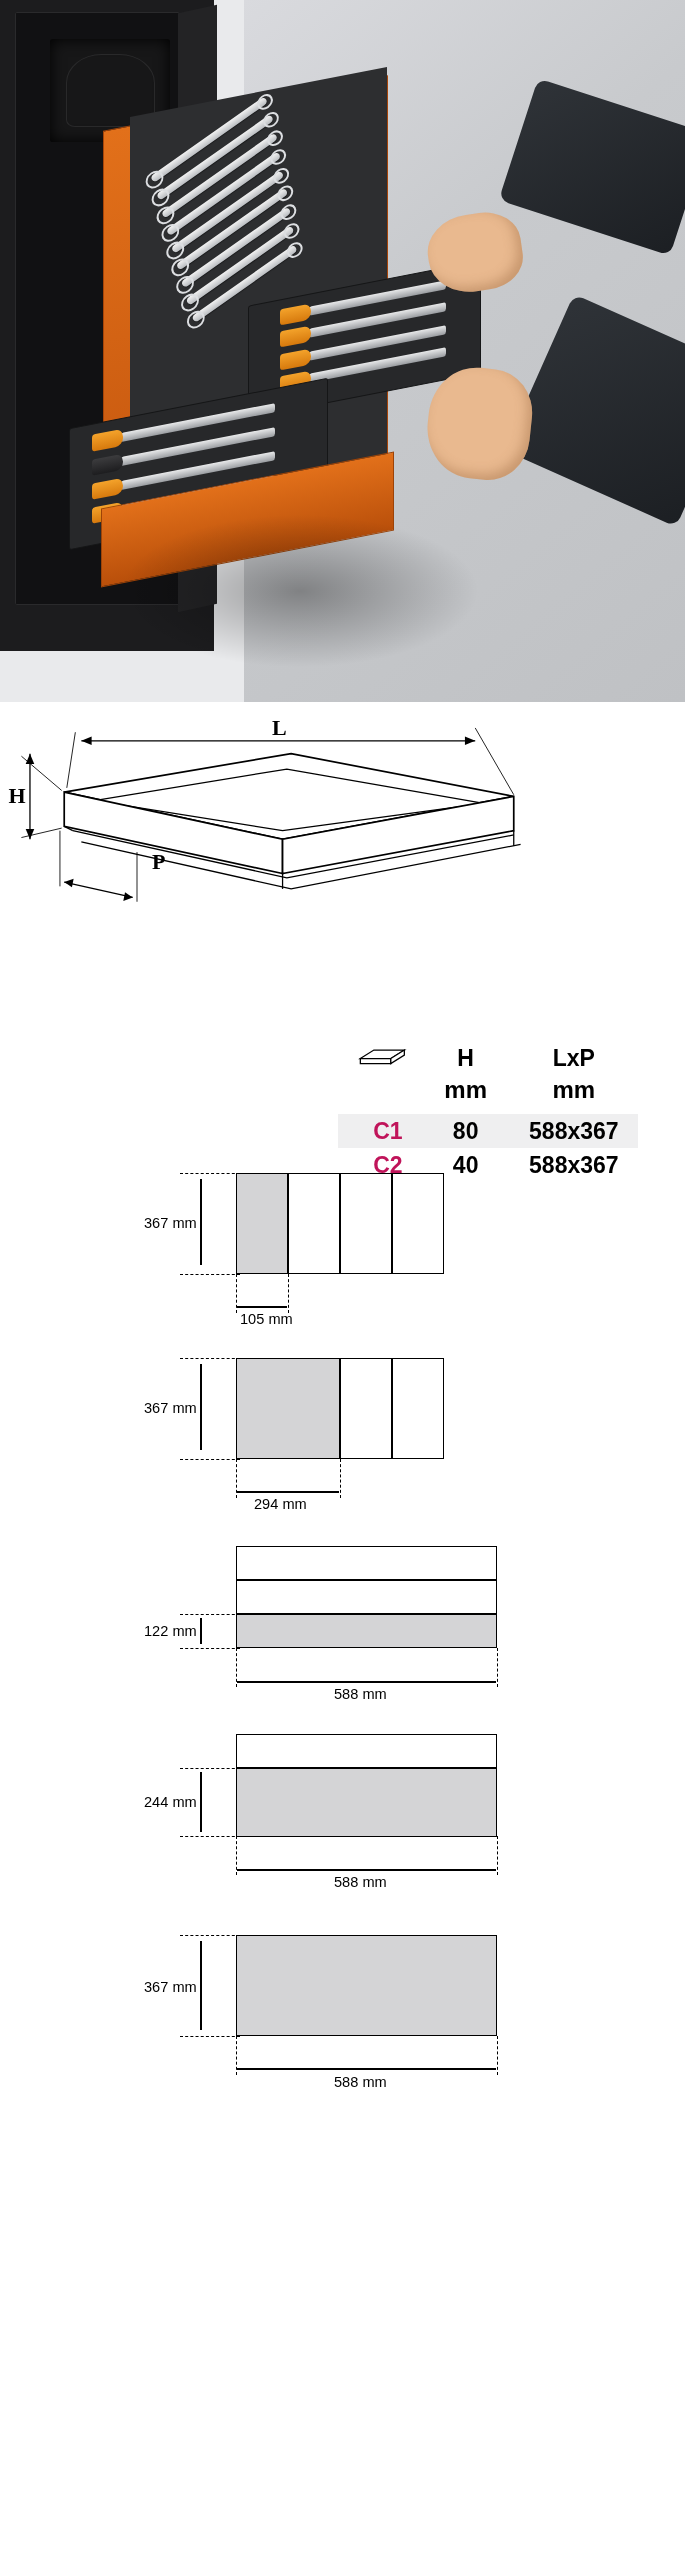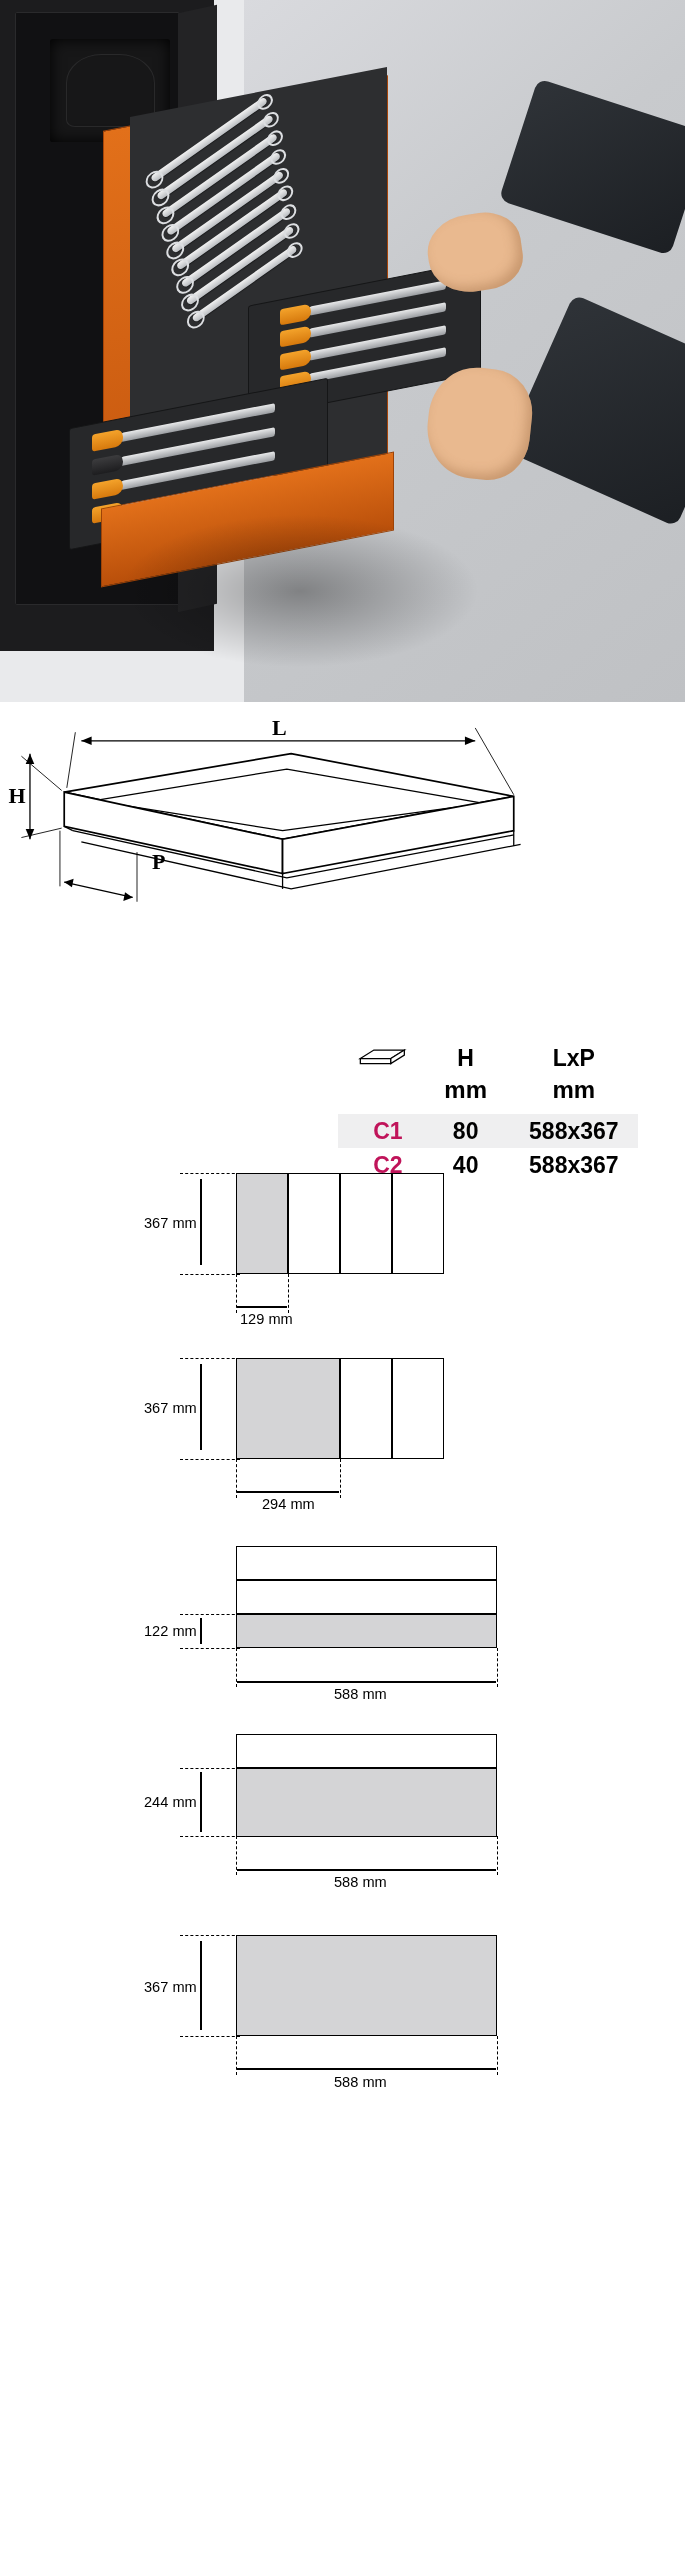--- a/index.html
+++ b/index.html
@@ -202,38 +202,38 @@
 
     <div class="dash-h" style="left:180px;top:8.6px;width:60px;"></div>
     <div class="dash-h" style="left:180px;top:110px;width:60px;"></div>
     <div class="dash-v" style="left:236px;top:110px;height:39px;"></div>
     <div class="dash-v" style="left:288px;top:110px;height:39px;"></div>
 
     <div class="vmark" style="left:200px;top:15.4px;height:86px;"></div>
     <div class="hline" style="left:237px;top:142px;width:50px;"></div>
 
     <div class="dtxt" style="left:144px;top:51px;">367 mm</div>
-    <div class="dtxt" style="left:240px;top:147px;">129 mm</div>
+    <div class="dtxt" style="left:240px;top:147px;">105 mm</div>
   </div>
 
   <div class="diagram" style="left:0;top:647px;width:685px;height:163px;">
     <div class="rect fill" style="left:236px;top:8.6px;width:104px;height:101px;"></div>
     <div class="rect" style="left:340px;top:8.6px;width:52px;height:101px;"></div>
     <div class="rect" style="left:392px;top:8.6px;width:52px;height:101px;"></div>
 
     <div class="dash-h" style="left:180px;top:8.6px;width:60px;"></div>
     <div class="dash-h" style="left:180px;top:110px;width:60px;"></div>
     <div class="dash-v" style="left:236px;top:110px;height:39px;"></div>
     <div class="dash-v" style="left:340px;top:110px;height:39px;"></div>
 
     <div class="vmark" style="left:200px;top:15.4px;height:86px;"></div>
     <div class="hline" style="left:237px;top:142px;width:102px;"></div>
 
     <div class="dtxt" style="left:144px;top:51px;">367 mm</div>
-    <div class="dtxt" style="left:262px;top:147px;">294 mm</div>
+    <div class="dtxt" style="left:254px;top:147px;">294 mm</div>
   </div>
 
   <div class="diagram" style="left:0;top:835px;width:685px;height:180px;padding-left:36px;">
     <div class="rect" style="left:236px;top:8.6px;width:261px;height:34px;"></div>
     <div class="rect" style="left:236px;top:43px;width:261px;height:34px;"></div>
     <div class="rect fill" style="left:236px;top:77px;width:261px;height:34px;"></div>
 
     <div class="dash-h" style="left:180px;top:77px;width:60px;"></div>
     <div class="dash-h" style="left:180px;top:111px;width:60px;"></div>
     <div class="dash-v" style="left:236px;top:111px;height:39px;"></div>

